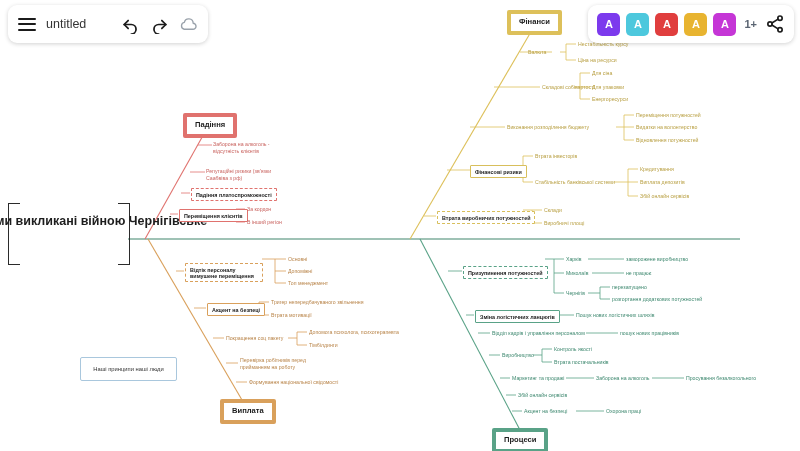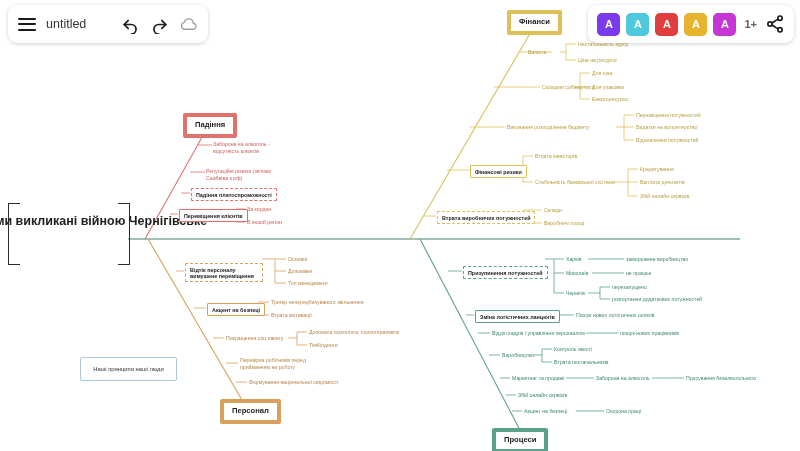--- a/index.html
+++ b/index.html
@@ -224,21 +224,21 @@
     <line x1="512" y1="411" x2="522" y2="411" stroke="#59a287" stroke-width="0.8"></line>
     <line x1="576" y1="411" x2="604" y2="411" stroke="#59a287" stroke-width="0.8"></line>
   </svg>
 
   <div class="bracket l"></div>
   <div class="bracket r"></div>
   <div class="node central">Проблеми викликані війною Чернігівське</div>
 
   <div class="node cat clients" style="left:183px;top:113px;">Падіння</div>
   <div class="node cat finance" style="left:507px;top:10px;">Фінанси</div>
-  <div class="node cat staff" style="left:220px;top:399px;">Персонал</div>
+  <div class="node cat staff" style="left:220px;top:399px;">Виплата</div>
   <div class="node cat process" style="left:492px;top:428px;">Процеси</div>
 
   <div class="leaf wrap c-red" style="left:213px;top:141px;width:78px;">Заборона на алкоголь - відсутність клієнтів</div>
   <div class="leaf wrap c-red" style="left:206px;top:168px;width:84px;">Репутаційні ризики (зв'язки Саабвіва з рф)</div>
   <div class="node sub dash-red" style="left:191px;top:188px;">Падіння платоспроможності</div>
   <div class="node sub solid-red" style="left:179px;top:209px;">Переміщення клієнтів</div>
   <div class="leaf c-red" style="left:247px;top:206px;">За кордон</div>
   <div class="leaf c-red" style="left:247px;top:219px;">В інший регіон</div>
 
   <div class="leaf c-yellow" style="left:528px;top:49px;">Валюта</div>

